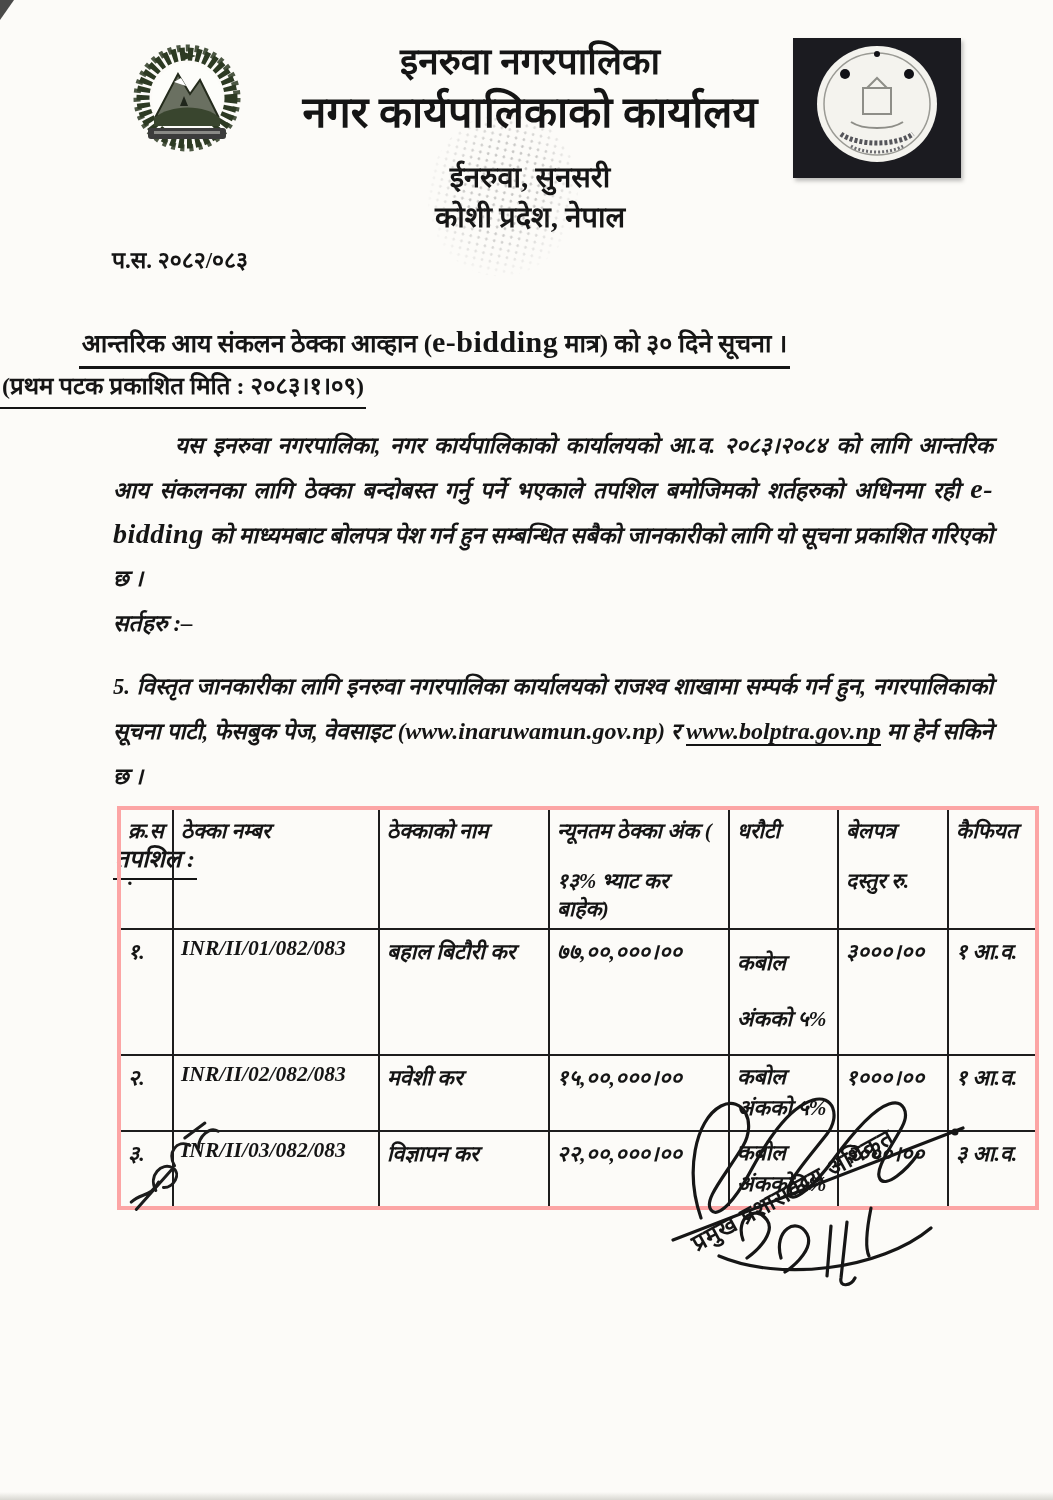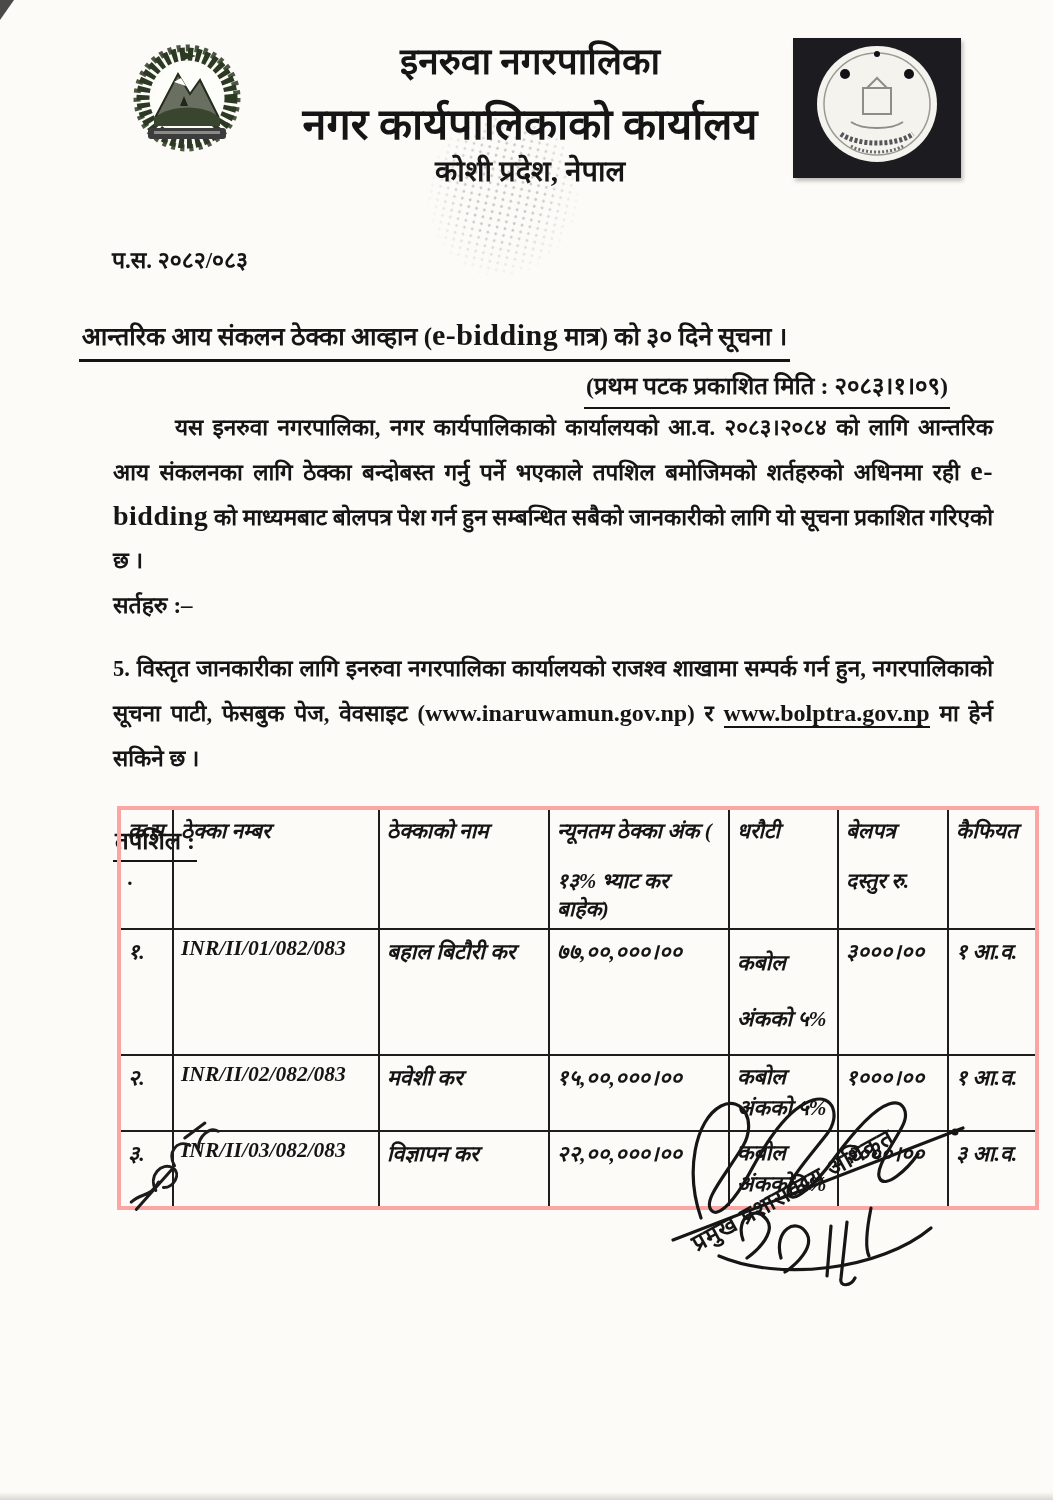--- a/index.html
+++ b/index.html
@@ -28,53 +28,53 @@
   .seal-right{
     position:absolute;left:793px;top:38px;width:168px;height:140px;
     display:flex;align-items:center;justify-content:center;
     box-shadow:2px 3px 4px rgba(0,0,0,.25);
   }
   .header-text{
     position:absolute;left:150px;top:42px;width:760px;
     text-align:center;font-weight:700;line-height:1.1;
   }
   .org-name{font-size:37px;text-align:center;}
-  .office-name{font-size:43px;margin-top:18px;position:relative;z-index:2;}
+  .office-name{font-size:43px;margin-top:6px;position:relative;z-index:2;}
   .addr1{font-size:29px;margin-top:26px;}
   .addr2{font-size:29px;margin-top:8px;}
   .ref-no{position:absolute;left:112px;top:243px;font-size:23px;font-weight:700;}
 
   .stamp-remnant{
     position:absolute;left:428px;top:112px;width:150px;height:165px;
     border-radius:50%;
     background-image:radial-gradient(#4c4c4c 1.1px,transparent 1.8px);
     background-size:8px 7px;
     opacity:.30;
     transform:rotate(12deg);
     -webkit-mask-image:radial-gradient(ellipse at 50% 45%,#000 35%,transparent 75%);
             mask-image:radial-gradient(ellipse at 50% 45%,#000 35%,transparent 75%);
     z-index:1;
   }
 
   
-  .notice-title{position:absolute;left:0;top:318px;width:869px;text-align:center;}
+  .notice-title{position:absolute;left:0;top:325px;width:869px;text-align:center;}
   .notice-title .u{
     display:inline-block;border-bottom:3px solid #141414;padding:0 3px 7px;
     font-size:25px;font-weight:700;
   }
   .latin{font-family:"Liberation Serif",serif;}
   .ebid{font-size:30px;font-weight:700;letter-spacing:.5px;}
-  .notice-subtitle{position:absolute;left:0;top:368px;width:950px;text-align:right;}
+  .notice-subtitle{position:absolute;left:0;top:368px;width:950px;text-align:left;}
   .notice-subtitle .u{
     display:inline-block;border-bottom:2.5px solid #141414;padding:0 2px 6px;
     font-size:24px;font-weight:700;
   }
 
   
-  .content{position:absolute;left:113px;top:406px;width:880px;font-weight:700;}
+  .content{position:absolute;left:113px;top:424px;width:880px;font-weight:700;font-style:italic;}
   .body-par{font-size:22.5px;line-height:43px;text-align:justify;text-indent:62px;margin:0;}
   .body-par .ebid{font-size:28px;}
   .conditions-heading{font-size:23px;margin-top:6px;}
   .condition1{font-size:22.5px;line-height:45px;text-align:justify;margin:26px 0 0 0;}
   .website{font-size:24px;font-weight:600;}
   .website.underlined{border-bottom:2.5px solid #141414;font-weight:700;}
   .details-heading{
     display:inline-block;font-size:24px;margin-top:42px;
     border-bottom:2.5px solid #141414;padding:0 2px 4px;
   }
@@ -149,20 +149,21 @@
       <path d="M48,96 C64,108 104,108 120,96" fill="none" stroke="#55555a" stroke-width="5" stroke-dasharray="3 2"></path>
       <path d="M58,108 C72,116 96,116 110,108" fill="none" stroke="#6a6a6e" stroke-width="3" stroke-dasharray="2 2"></path>
     </svg>
   </div>
 
   <div class="stamp-remnant"></div>
 
   <div class="header-text">
     <div class="org-name">इनरुवा नगरपालिका</div>
     <div class="office-name">नगर कार्यपालिकाको कार्यालय</div>
+    <div class="addr1">ईनरुवा, सुनसरी</div>
     <div class="addr2">कोशी प्रदेश, नेपाल</div>
   </div>
   <div class="ref-no">प.स. २०८२/०८३</div>
 
   <div class="notice-title">
     <span class="u">
       <span>आन्तरिक आय संकलन ठेक्का आव्हान (</span><span class="latin ebid">e-bidding</span><span> मात्र) को ३० दिने सूचना ।</span>
     </span>
   </div>
   <div class="notice-subtitle">

